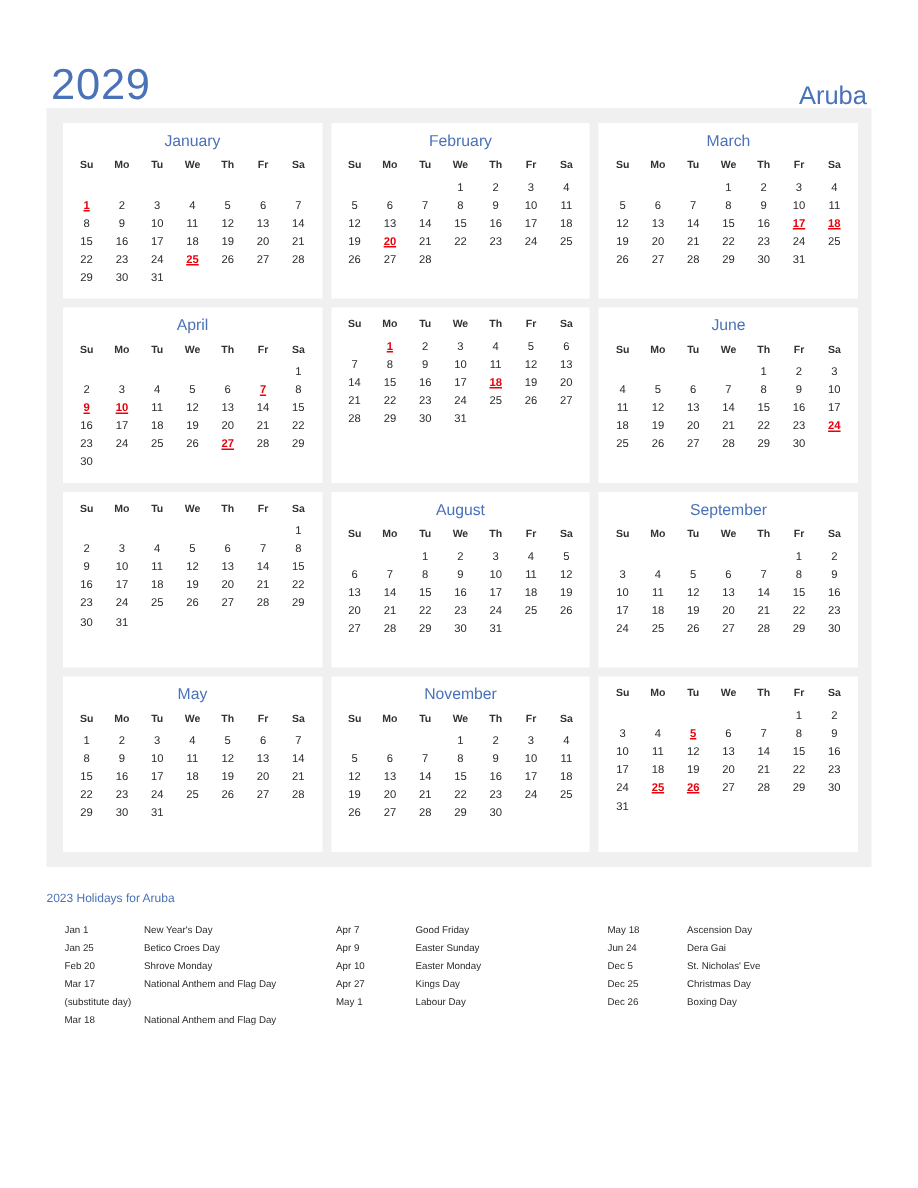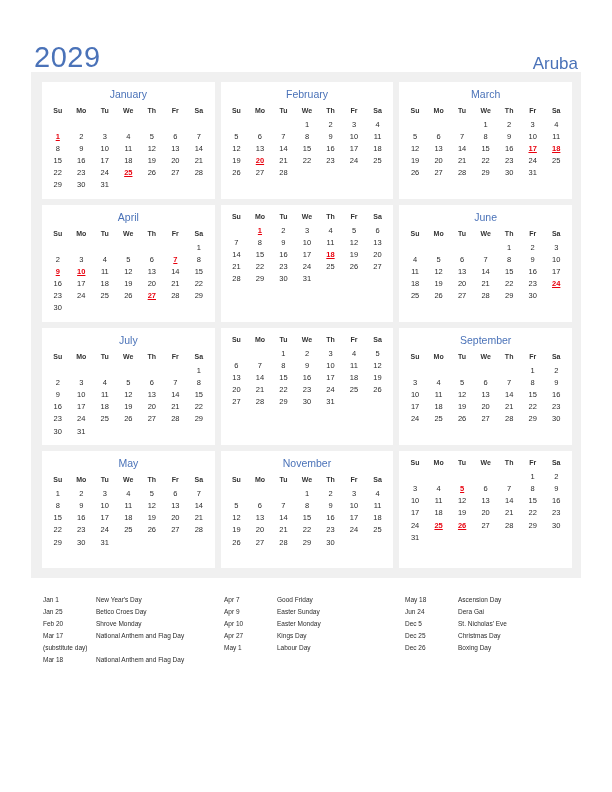--- a/index.html
+++ b/index.html
@@ -577,21 +577,20 @@
               <td class="empty"></td>
               <td class="empty"></td>
               <td class="empty"></td>
               <td class="empty"></td>
               <td class="empty"></td>
             </tr>
           </tbody>
         </table>
       </div>
       <div class="month-card">
-        <div class="month-name">July</div>
         <table class="month-grid">
           <thead>
             <tr>
               <th>Su</th>
               <th>Mo</th>
               <th>Tu</th>
               <th>We</th>
               <th>Th</th>
               <th>Fr</th>
               <th>Sa</th>
@@ -649,20 +648,21 @@
               <td class="empty"></td>
               <td class="empty"></td>
               <td class="empty"></td>
               <td class="empty"></td>
               <td class="empty"></td>
             </tr>
           </tbody>
         </table>
       </div>
       <div class="month-card">
+        <div class="month-name">August</div>
         <table class="month-grid">
           <thead>
             <tr>
               <th>Su</th>
               <th>Mo</th>
               <th>Tu</th>
               <th>We</th>
               <th>Th</th>
               <th>Fr</th>
               <th>Sa</th>
@@ -1009,20 +1009,21 @@
               <td class="empty"></td>
               <td class="empty"></td>
               <td class="empty"></td>
             </tr>
           </tbody>
         </table>
       </div>
     </div>
 
   <div class="holidays-section">
+    <div class="holidays-title">2023 Holidays for Aruba</div>
     <div class="holidays-columns" id="holidays-columns">
         <div class="holiday-col col1">
           <div class="holiday-row">
             <span class="holiday-date">Jan 1</span>
             <span class="holiday-name">New Year's Day</span>
           </div>
           <div class="holiday-row">
             <span class="holiday-date">Jan 25</span>
             <span class="holiday-name">Betico Croes Day</span>
           </div>

